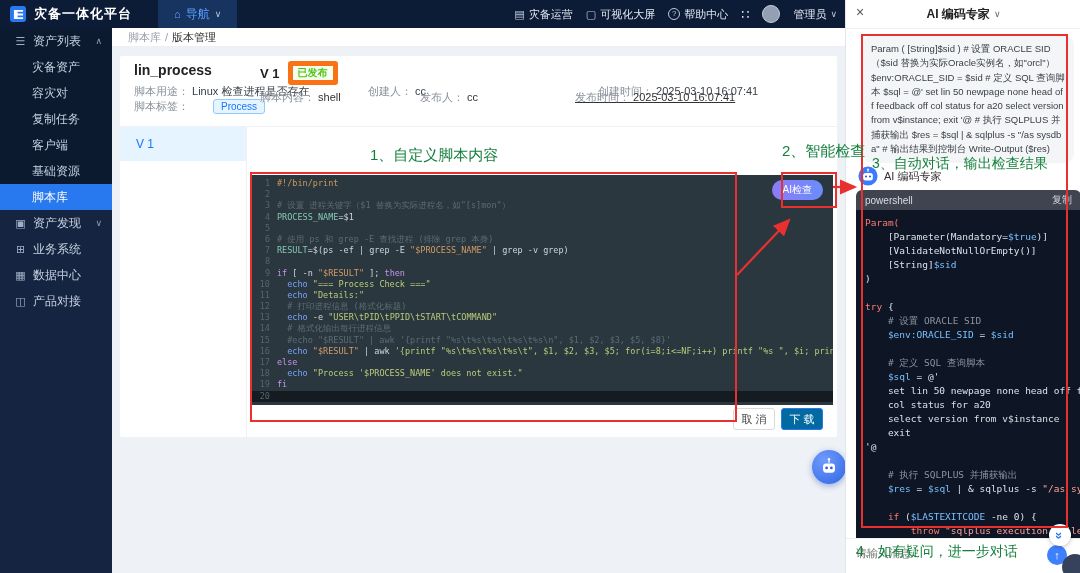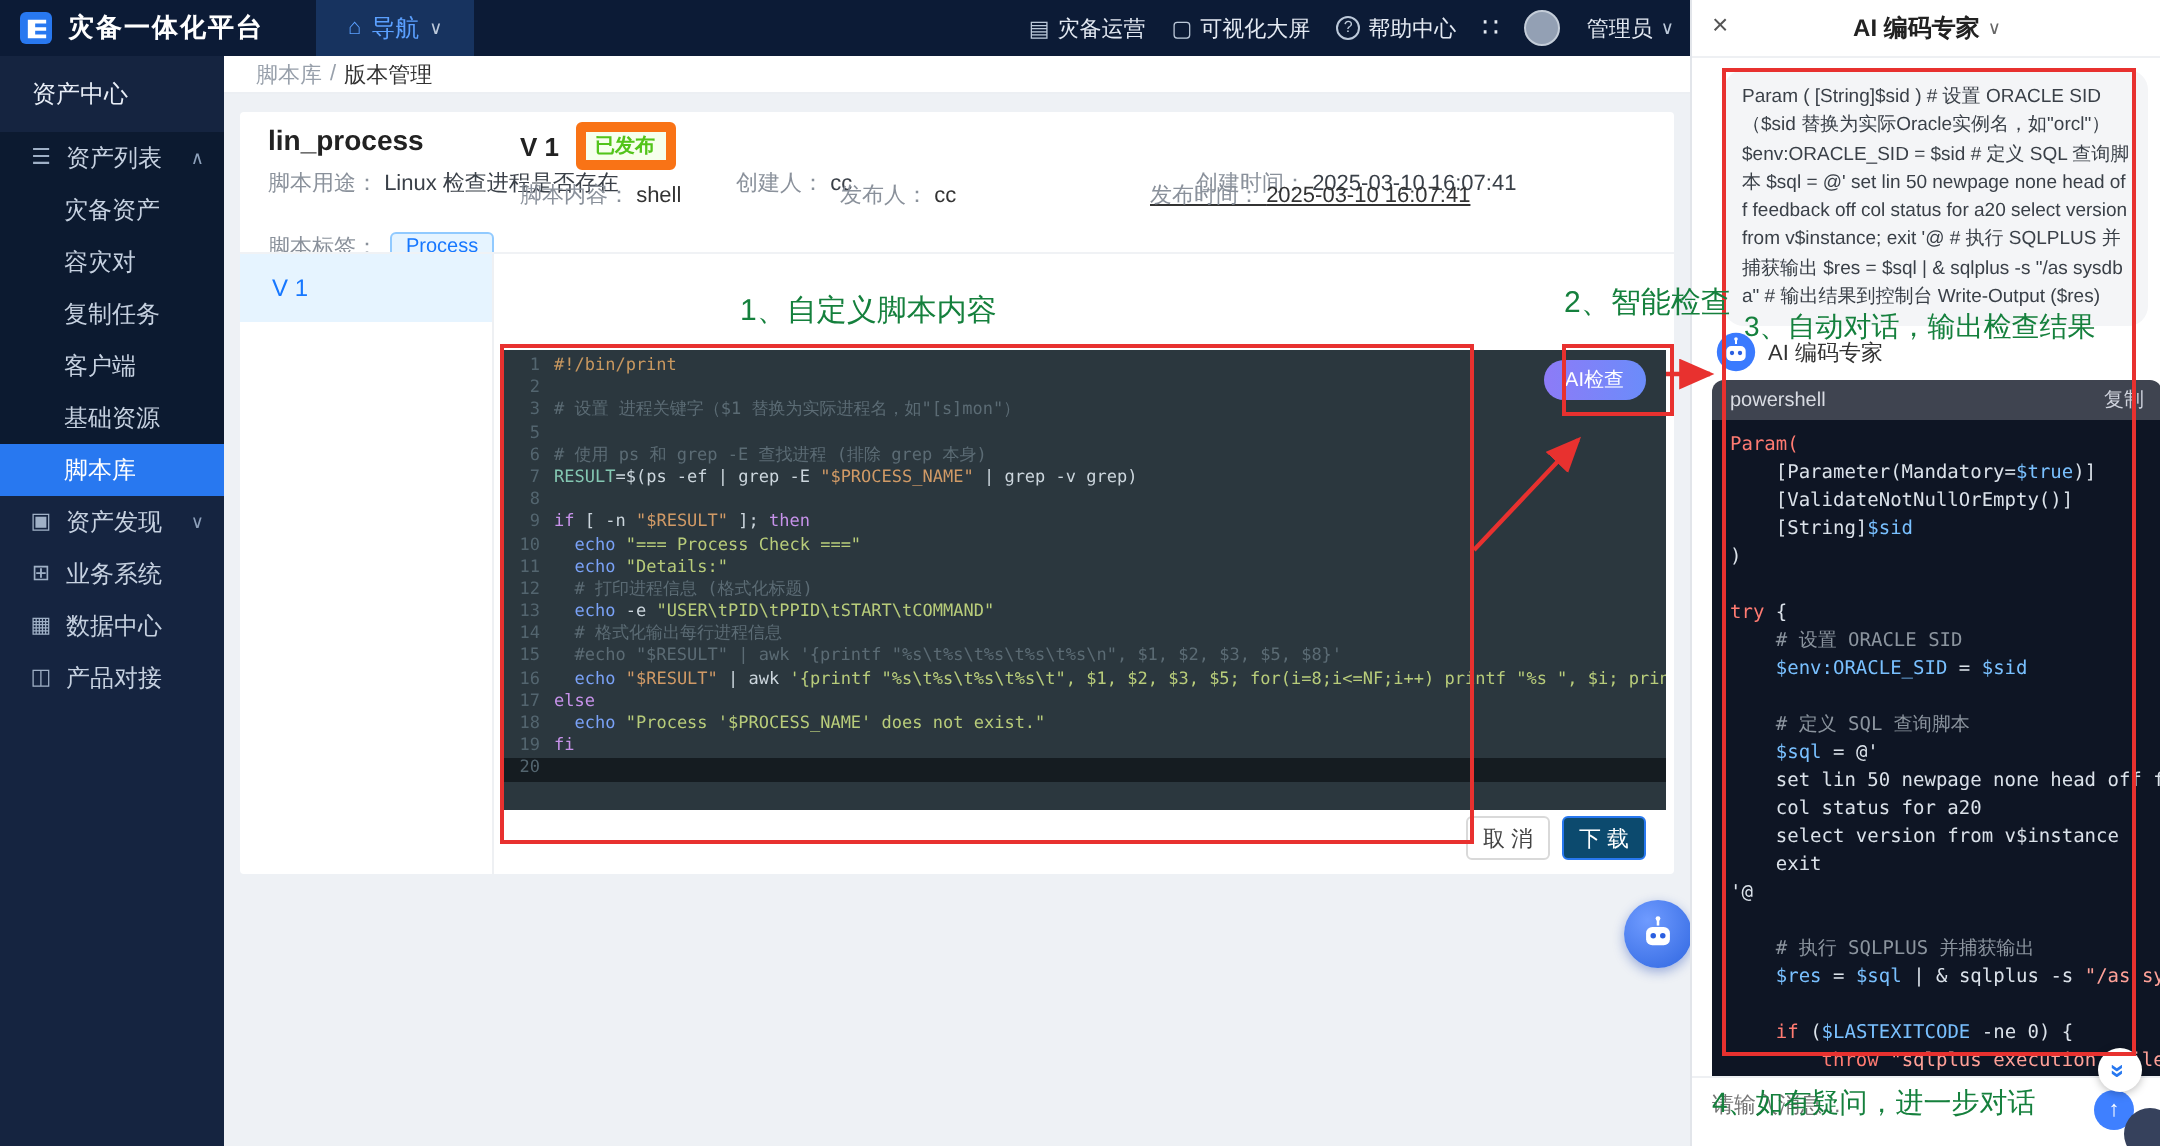--- a/index.html
+++ b/index.html
@@ -25,40 +25,40 @@
   .sb-ic{font-size:11px;color:#9fb0c6;width:13px;text-align:center;}
   .sb-caret{position:absolute;right:10px;font-size:9px;color:#8da0ba;}
   .sb-active{background:#2878f0;color:#fff;}
   
   .crumbbar{position:absolute;left:112px;top:28px;width:733px;height:19px;background:#fff;display:flex;align-items:center;padding-left:16px;gap:4px;font-size:11px;box-sizing:border-box;border-bottom:1px solid #eceff3;}
   .crumb-dim{color:#98a0ab;} .crumb-cur{color:#333;}
   .card{position:absolute;left:120px;top:56px;width:717px;height:381px;background:#fff;border-radius:2px;}
   .card-title{position:absolute;left:14px;top:6px;font-size:14px;font-weight:bold;color:#222;}
   .meta{position:absolute;top:28px;font-size:11px;white-space:nowrap;}
   .meta .lbl{color:#8a919b;} .meta .val{color:#3a4048;}
-  .tagrow{position:absolute;left:14px;top:60px;font-size:11px;display:flex;align-items:center;gap:6px;}
+  .tagrow{position:absolute;left:14px;top:43px;font-size:11px;display:flex;align-items:center;gap:24px;}
   .tag-blue{font-size:10px;color:#1677ff;background:#e6f4ff;border:1px solid #91caff;border-radius:3px;padding:1px 7px;}
   .tag-green{font-size:10px;color:#52c41a;background:#f6ffed;border:5px solid #f97316;border-radius:3px;padding:0px 5px;margin-left:8px;}
   .v-area{position:absolute;left:0;top:70px;right:0;bottom:0;border-top:1px solid #f0f2f5;}
   .v-list{position:absolute;left:0;top:0;width:126px;bottom:0;border-right:1px solid #eef0f3;}
   .v-item{height:34px;line-height:34px;padding-left:16px;background:#e6f4ff;color:#1677ff;font-size:12px;cursor:pointer;}
   .v-head{position:absolute;left:140px;top:5px;font-size:13px;font-weight:bold;color:#222;display:flex;align-items:center;}
   .v-meta{position:absolute;top:34px;font-size:11px;white-space:nowrap;}
   
   .editor{position:absolute;left:130px;top:119px;width:583px;height:230px;background:#2b373e;overflow:hidden;padding-top:3px;box-sizing:border-box;}
   .editor .cl{height:11.2px;line-height:11.2px;font-family:"DejaVu Sans Mono","Liberation Mono",monospace;font-size:8.5px;white-space:pre;color:#ccd6dd;}
   .editor .cl-n{display:inline-block;width:20px;padding-right:7px;text-align:right;color:#53656f;}
   .editor .cl-active{background:#151c21;}
   .editor .tk-sheb{color:#c9985f;} .editor .tk-cm{color:#5b6b74;} .editor .tk-kw{color:#c792ea;}
   .editor .tk-st{color:#b8cc7a;} .editor .tk-s2{color:#d19a66;} .editor .tk-fn{color:#7aa2f7;}
   .editor .tk-vr{color:#84c7b2;} .editor .tk-pl{color:#ccd6dd;}
   .ai-check{position:absolute;right:10px;top:5px;padding:3px 11px;border-radius:10px;border:0;background:linear-gradient(90deg,#8d7bf7,#6b8cfa);color:#fff;font-size:10px;cursor:pointer;}
   .btn{position:absolute;top:352px;height:22px;font-size:11px;border-radius:3px;display:flex;align-items:center;justify-content:center;cursor:pointer;box-sizing:border-box;}
   .btn-cancel{left:613px;width:42px;background:#fff;border:1px solid #d9d9d9;color:#444;}
-  .btn-primary{left:661px;width:42px;background:#0c4a6e;border:1px solid #2878f0;color:#fff;}
+  .btn-primary{left:661px;width:42px;background:#0369a1;border:1px solid #2878f0;color:#fff;}
   
   .float-bot{position:absolute;left:812px;top:450px;width:34px;height:34px;border-radius:50%;background:radial-gradient(circle at 35% 30%,#6f9bff,#2f66e0);display:flex;align-items:center;justify-content:center;cursor:pointer;z-index:6;box-shadow:0 2px 6px rgba(30,70,180,.4);}
   
   .panel{position:absolute;left:845px;top:0;width:235px;bottom:0;background:#fff;border-left:1px solid #e2e5ea;z-index:7;}
   .p-header{position:relative;height:28px;border-bottom:1px solid #eef0f3;display:flex;align-items:center;justify-content:center;font-size:12px;font-weight:bold;color:#222;gap:4px;}
   .p-close{position:absolute;left:10px;top:4px;font-size:14px;color:#555;cursor:pointer;font-weight:normal;}
   .p-caret{font-size:9px;color:#666;font-weight:normal;}
   .bubble{position:absolute;left:16px;top:35px;width:212px;max-height:132px;overflow:hidden;background:#f4f5f7;border-radius:10px;padding:7px 9px;box-sizing:border-box;font-size:9.5px;line-height:1.5;color:#3a4048;word-break:break-all;}
   .ai-row{position:absolute;left:12px;top:166px;display:flex;align-items:center;gap:6px;}
   .ai-name{font-size:11px;color:#333;font-weight:500;}
@@ -113,21 +113,20 @@
       <span class="tr-item" style="font-size:13px;">∷</span>
       <span class="avatar"></span>
       <span class="tr-item">
         <span>管理员</span>
         <span class="caret">∨</span>
       </span>
     </div>
   </div>
 
   <div class="sidebar" id="sidebar-menu">
-      <div class="sb-top"><span>资产中心</span></div>
       <div class="sb-group-open">
         <span class="sb-ic">☰</span>
         <span>资产列表</span>
         <span class="sb-caret">∧</span>
       </div>
       <div class="sb-sub"><span>灾备资产</span></div>
       <div class="sb-sub"><span>容灾对</span></div>
       <div class="sb-sub"><span>复制任务</span></div>
       <div class="sb-sub"><span>客户端</span></div>
       <div class="sb-sub"><span>基础资源</span></div>
@@ -197,20 +196,21 @@
     <div class="v-meta" style="left:455px;text-decoration:underline;">
       <span class="lbl" style="color:#8a919b;">发布时间：</span>
       <span class="val">2025-03-10 16:07:41</span>
     </div>
 
     <div class="editor" id="shell-editor">
       <button class="ai-check">AI检查</button>
     <div class="cl"><span class="cl-n">1</span><span class="tk-sheb">#!/bin/print</span></div>
         <div class="cl"><span class="cl-n">2</span></div>
         <div class="cl"><span class="cl-n">3</span><span class="tk-cm"># 设置 进程关键字（$1 替换为实际进程名，如"[s]mon"）</span></div>
+        <div class="cl"><span class="cl-n">4</span><span class="tk-vr">PROCESS_NAME</span><span class="tk-pl">=$1</span></div>
         <div class="cl"><span class="cl-n">5</span></div>
         <div class="cl"><span class="cl-n">6</span><span class="tk-cm"># 使用 ps 和 grep -E 查找进程 (排除 grep 本身)</span></div>
         <div class="cl"><span class="cl-n">7</span><span class="tk-vr">RESULT</span><span class="tk-pl">=$(ps -ef | grep -E </span><span class="tk-s2">"$PROCESS_NAME"</span><span class="tk-pl"> | grep -v grep)</span></div>
         <div class="cl"><span class="cl-n">8</span></div>
         <div class="cl"><span class="cl-n">9</span><span class="tk-kw">if</span><span class="tk-pl"> [ -n </span><span class="tk-s2">"$RESULT"</span><span class="tk-pl"> ]; </span><span class="tk-kw">then</span></div>
         <div class="cl"><span class="cl-n">10</span><span class="tk-pl">  </span><span class="tk-fn">echo</span><span class="tk-st"> "=== Process Check ==="</span></div>
         <div class="cl"><span class="cl-n">11</span><span class="tk-pl">  </span><span class="tk-fn">echo</span><span class="tk-st"> "Details:"</span></div>
         <div class="cl"><span class="cl-n">12</span><span class="tk-cm">  # 打印进程信息 (格式化标题)</span></div>
         <div class="cl"><span class="cl-n">13</span><span class="tk-pl">  </span><span class="tk-fn">echo</span><span class="tk-pl"> -e </span><span class="tk-st">"USER\tPID\tPPID\tSTART\tCOMMAND"</span></div>
         <div class="cl"><span class="cl-n">14</span><span class="tk-cm">  # 格式化输出每行进程信息</span></div>

